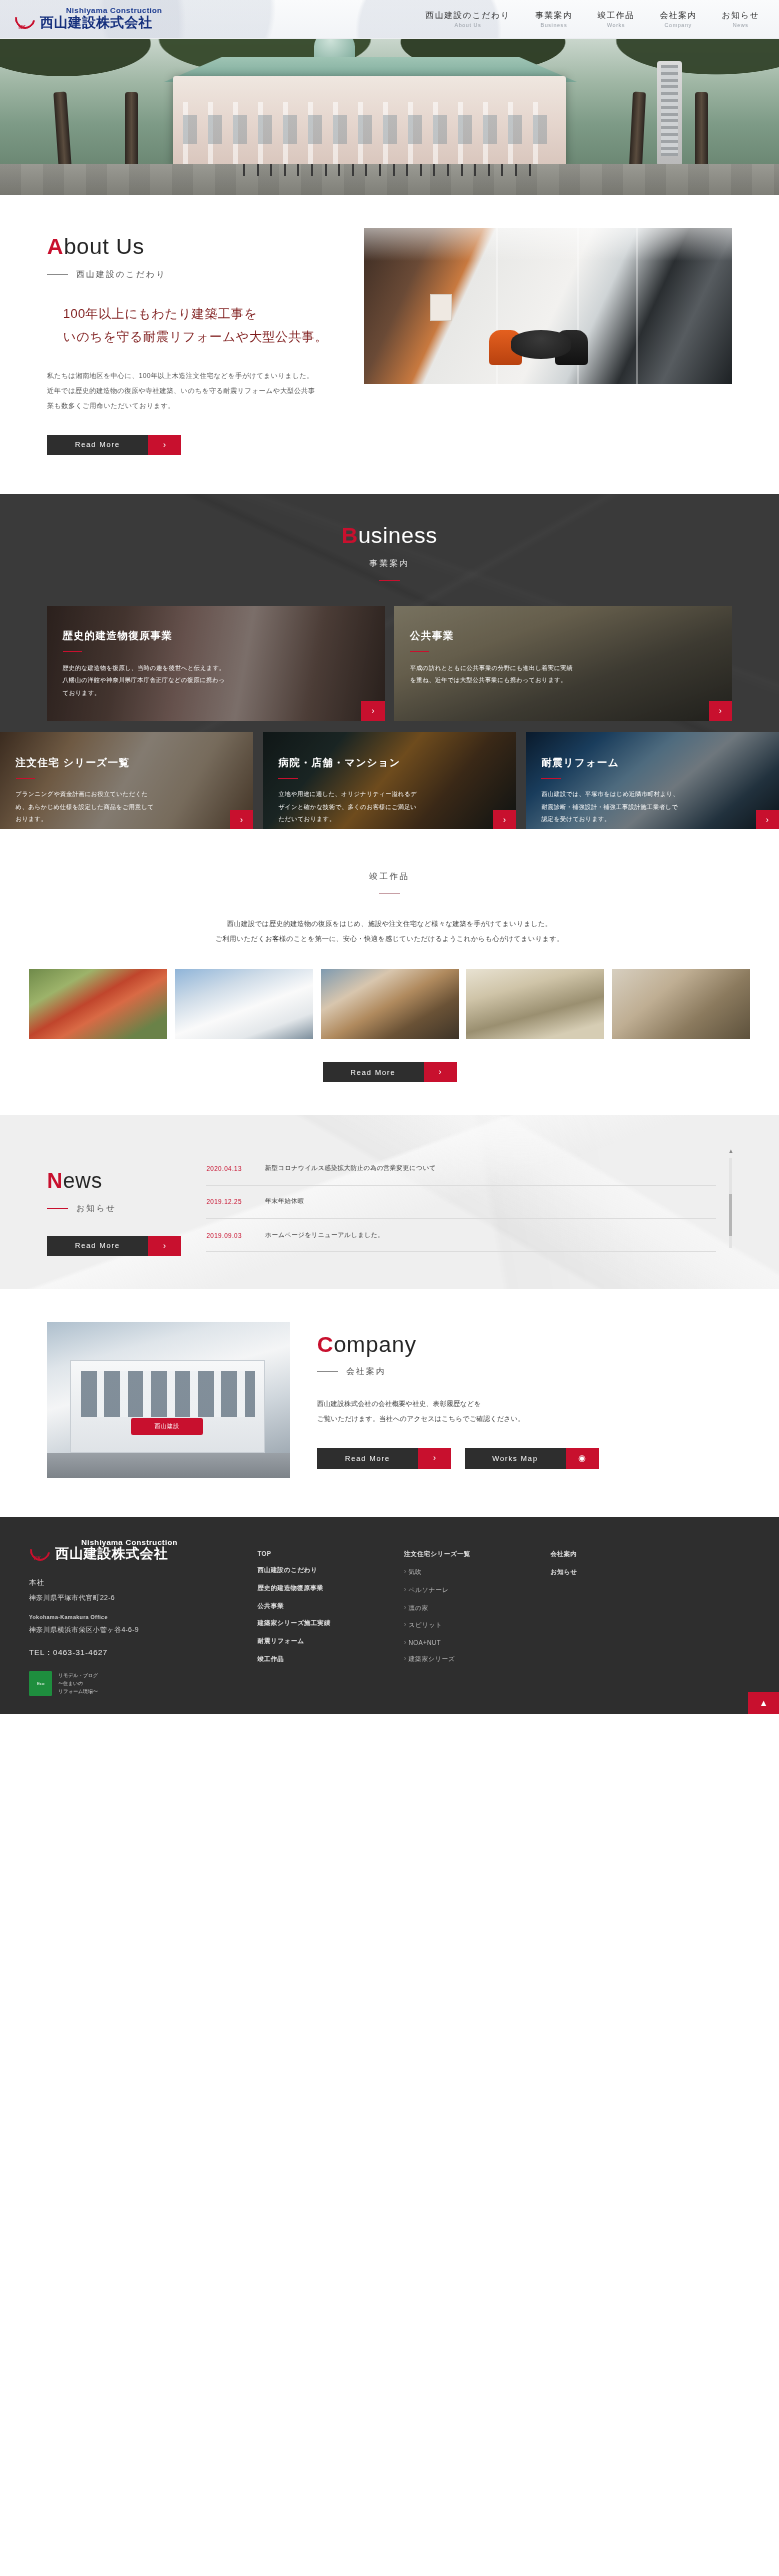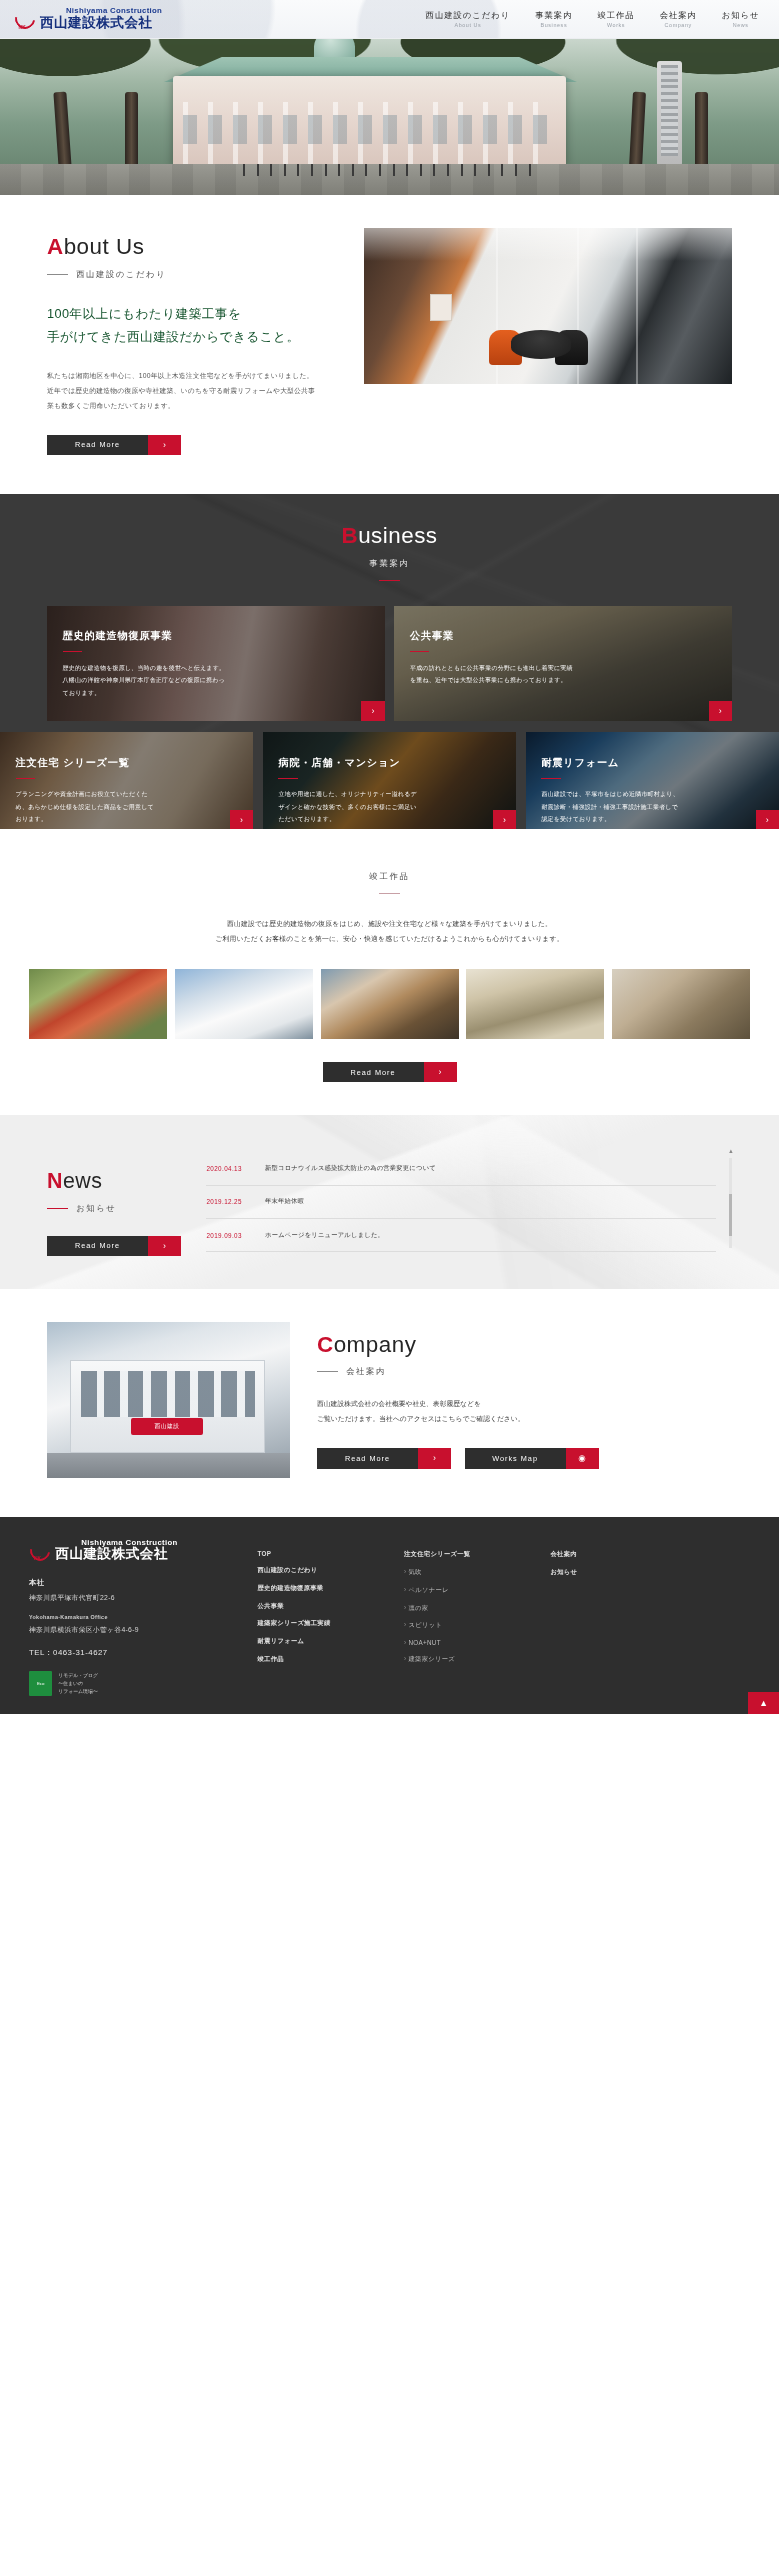--- a/index.html
+++ b/index.html
@@ -118,21 +118,21 @@
   }
 
   
   .about { padding:33px 47px 39px; display:flex; gap:25px; align-items:flex-start; }
   .about-left { width:292px; padding-top:5.8px;}
   .sect-title { font-size:22.4px; font-weight:500; color:#262626; letter-spacing:0.5px; }
   .sect-title .cap { color:#c8102e; font-weight:700; }
   .sub-line { display:flex; align-items:center; gap:7.8px; margin-top:8.8px; }
   .sub-line .bar { width:21.4px; height:1px; background:#8b8b8b; }
   .sub-line .txt { font-size:8.3px; color:#4d4d4d; letter-spacing:1.6px; }
-  .about-lead { margin-top:23.4px; font-size:12.7px; line-height:1.85; color:#14532d; letter-spacing:0.4px; }
+  .about-lead { margin-top:23.4px; font-size:12.7px; line-height:1.85; color:#7f1d1d; letter-spacing:0.4px;margin-left:16px; }
   .about-body { margin-top:19.5px; font-size:6.8px; line-height:2.15; color:#555; letter-spacing:0.2px; }
   .btn {
     display:inline-flex; align-items:center; width:134px; height:20.5px;
     background:#2e2e2e; color:#fff; cursor:pointer; margin-top:21.4px;
   }
   .btn .lbl { flex:1; text-align:center; font-size:7.3px; letter-spacing:1px; }
   .btn .arr { width:33px; height:100%; background:#c8102e; display:flex;
     align-items:center; justify-content:center; font-size:8.8px; }
   .about-right{
     flex:1; height:156px; position:relative; overflow:hidden;
@@ -260,21 +260,21 @@
   .co-right .co-desc{ margin-top:19.5px; font-size:6.8px; line-height:2.2; color:#3a3a3a;}
   .co-btns{ display:flex; gap:13.6px; }
   .co-btns .btn{ margin-top:21.4px; }
 
   
   .footer { background:#2e2e2e; color:#e8e8e8; padding:21.4px 29px 17.5px; display:flex; gap:19.5px;}
   .f-left { width:209px; }
   .f-logo { display:flex; align-items:center; gap:4.9px; }
   .f-logo .logo-text-en{ color:#fff; }
   .f-logo .logo-text-jp{ color:#fff; }
-  .f-addr-h { font-size:7.3px; font-weight:bold; margin-top:15.6px; letter-spacing:0.4px;}
+  .f-addr-h { font-size:7.3px; font-weight:normal; margin-top:15.6px; letter-spacing:0.4px;}
   .f-addr { font-size:6.8px; margin-top:4.9px; color:#d7d7d7; letter-spacing:0.3px;}
   .f-office-h { font-size:5.4px; font-weight:bold; margin-top:11.7px; color:#cfcfcf; letter-spacing:0.3px;}
   .f-tel { font-size:7.8px; margin-top:11.7px; letter-spacing:0.5px;}
   .f-badge { display:flex; align-items:center; gap:5.8px; margin-top:13.6px; }
   .f-badge .eco { width:23.4px; height:25px; background:#1e8e3e; color:#fff;
     font-size:4.4px; display:flex; align-items:center; justify-content:center;
     text-align:center; line-height:1.15; border-radius:1px;}
   .f-badge .blog { font-size:4.9px; line-height:1.6; color:#d9d9d9;}
   .f-cols { flex:1; display:flex; gap:17.5px; padding-top:11.7px;}
   .f-col { display:flex; flex-direction:column; gap:8.8px; }
@@ -350,21 +350,21 @@
   <div class="about-left">
     <div class="sect-title">
       <span class="cap">A</span><span>bout Us</span>
     </div>
     <div class="sub-line">
       <span class="bar"></span>
       <span class="txt">西山建設のこだわり</span>
     </div>
     <div class="about-lead">
       <div>100年以上にもわたり建築工事を</div>
-      <div>手がけてきた西山建設だからできること。</div>
+      <div>いのちを守る耐震リフォームや大型公共事。</div>
     </div>
     <div class="about-body">
       <div>私たちは湘南地区を中心に、100年以上木造注文住宅などを手がけてまいりました。</div>
       <div>近年では歴史的建造物の復原や寺社建築、いのちを守る耐震リフォームや大型公共事</div>
       <div>業も数多くご用命いただいております。</div>
     </div>
     <div class="btn">
       <span class="lbl">Read More</span>
       <span class="arr">›</span>
     </div>

